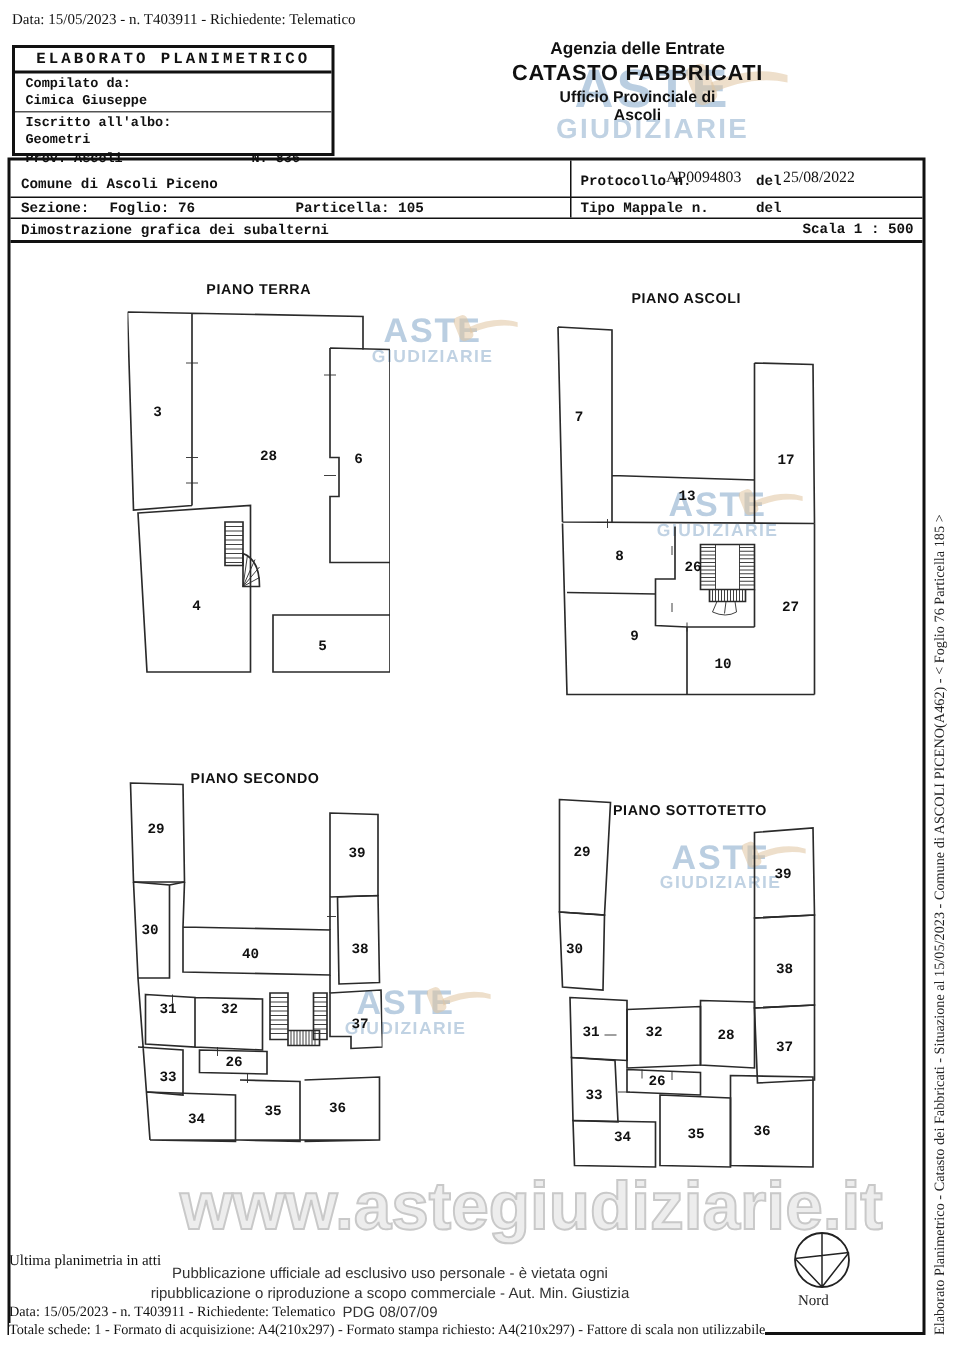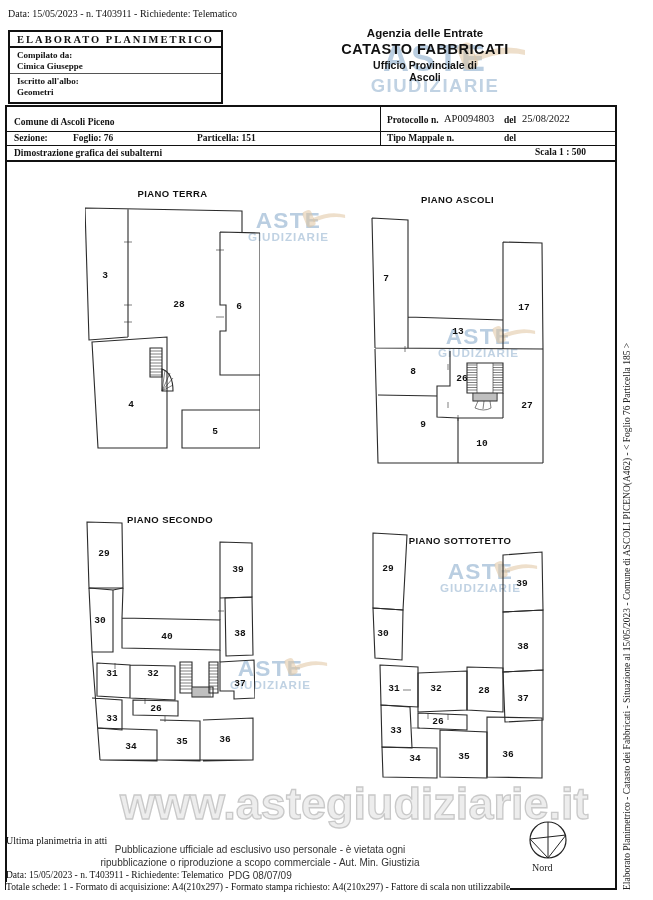--- a/index.html
+++ b/index.html
@@ -1,21 +1,21 @@
 <!DOCTYPE html>
 <html><head>
 <meta charset="utf-8">
 <style>
   * { margin:0; padding:0; box-sizing:border-box; }
   html,body { width:653px; height:900px; background:#ffffff; overflow:hidden; position:relative;
     font-family:"Liberation Sans", sans-serif; color:#111; }
   .abs { position:absolute; }
 
   .serif { font-family:"Liberation Serif", serif; }
-  .mono  { font-family:Liberation Serif, serif; font-weight:bold; }
+  .mono  { font-family:Liberation Mono, monospace; font-weight:bold; }
 
   #top-line { left:8px; top:8px; font-size:10px; }
 
   
   #elab-box { left:8px; top:30px; width:215px; height:74px; border:2px solid #111; background:#fff; z-index:2; }
   #elab-title { border-bottom:2px solid #111; text-align:center; font-size:10.5px; letter-spacing:2px; padding:2px 0 1px; }
   #elab-body { padding:2px 7px 0; font-size:9px; line-height:10.5px; }
   .elab-sep { border-bottom:1px solid #555; margin:2px -7px 2px; }
   #elab-row { display:flex; justify-content:space-between; padding:3px 14px 0 0; }
 
@@ -70,20 +70,24 @@
 <div class="abs serif" id="top-line">Data: 15/05/2023 - n. T403911 - Richiedente: Telematico</div>
 
 <div class="abs mono" id="elab-box">
   <div id="elab-title">ELABORATO PLANIMETRICO</div>
   <div id="elab-body">
     <div>Compilato da:</div>
     <div>Cimica Giuseppe</div>
     <div class="elab-sep"></div>
     <div>Iscritto all'albo:</div>
     <div>Geometri</div>
+    <div id="elab-row">
+      <span>Prov. Ascoli</span>
+      <span>N. 836</span>
+    </div>
   </div>
 </div>
 
 <div class="abs" id="agency">
   <div class="a1">Agenzia delle Entrate</div>
   <div class="a2">CATASTO FABBRICATI</div>
   <div class="a3">Ufficio Provinciale di</div>
   <div class="a4">Ascoli</div>
 </div>
 
@@ -92,21 +96,21 @@
   <div class="hline" style="top:38px"></div>
   <div class="hline" style="top:53px; border-top-width:2px"></div>
   <div id="vdiv"></div>
   <div class="cell mono" style="left:7px;top:10px">Comune di Ascoli Piceno</div>
   <div class="cell mono" style="left:380px;top:8px">Protocollo n.</div>
   <div class="cell serif2" style="left:437px;top:6px">AP0094803</div>
   <div class="cell mono" style="left:497px;top:8px">del</div>
   <div class="cell serif2" style="left:515px;top:6px">25/08/2022</div>
   <div class="cell mono" style="left:7px;top:26px">Sezione:</div>
   <div class="cell mono" style="left:66px;top:26px">Foglio: 76</div>
-  <div class="cell mono" style="left:190px;top:26px">Particella: 151</div>
+  <div class="cell mono" style="left:190px;top:26px">Particella: 105</div>
   <div class="cell mono" style="left:380px;top:26px">Tipo Mappale n.</div>
   <div class="cell mono" style="left:497px;top:26px">del</div>
   <div class="cell mono" style="left:7px;top:41px">Dimostrazione grafica dei subalterni</div>
   <div class="cell mono" style="left:528px;top:40px">Scala 1 : 500</div>
 </div>
 
 <div class="floor" style="left:85px;top:188px;width:175px;height:264px">
   <div class="plan-title" style="top:0">PIANO TERRA</div>
   <svg class="plan-svg" style="top:17px" width="175" height="246" viewBox="0 0 175 246">
     <path d="M0,3 L157,6 L157,28 M0,3 L4,135 L43,132 M43,4 L43,132"></path>

